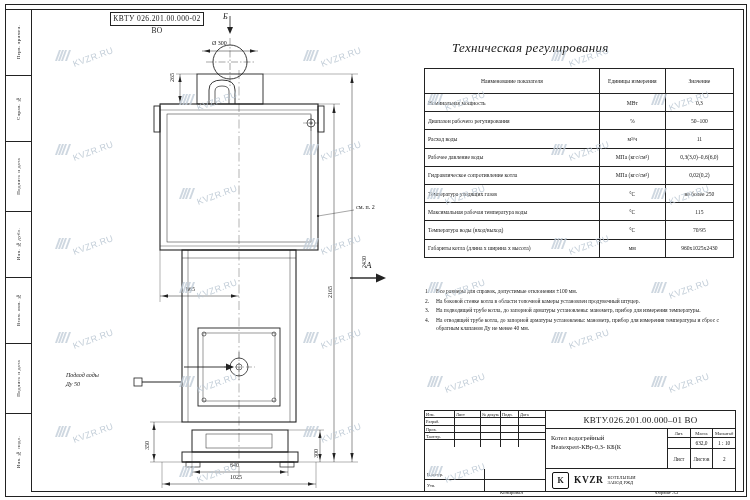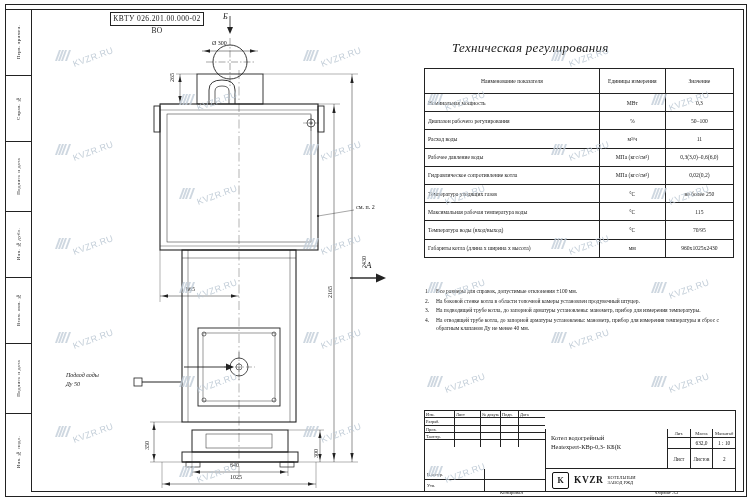--- a/index.html
+++ b/index.html
@@ -384,20 +384,21 @@
       <div class="sgb-row">
         <div class="c" style="width:60px;">Н.контр.</div>
         <div class="c" style="width:60px;border-right:none;"></div>
       </div>
       <div class="sgb-row">
         <div class="c" style="width:60px;">Утв.</div>
         <div class="c" style="width:60px;border-right:none;"></div>
       </div>
     </div>
 
+    <div class="desig">КВТУ.026.201.00.000–01 ВО</div>
 
     <div class="titleblk">
       <div>Котел водогрейный</div>
       <div>Heatexpert-КВр-0,3- КБ(К</div>
     </div>
 
     <div class="massblk">
       <div class="mm-head">
         <div>Лит.</div>
         <div>Масса</div>

